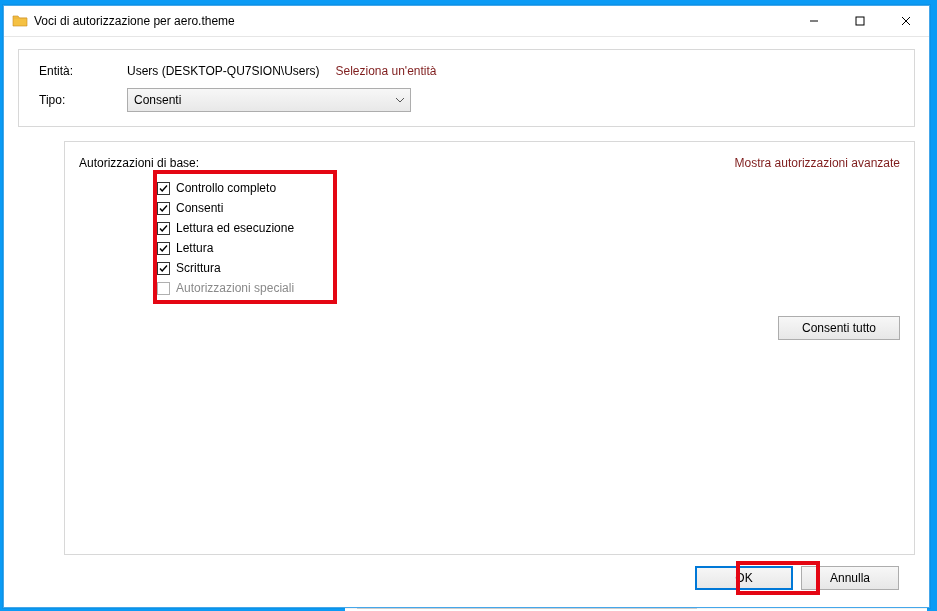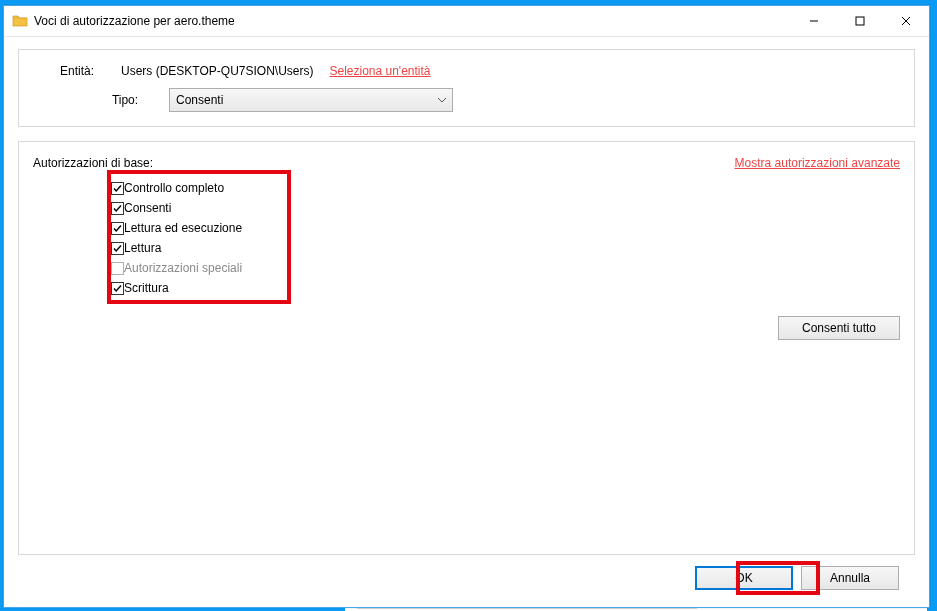--- a/index.html
+++ b/index.html
@@ -61,39 +61,37 @@
     flex: 1;
     display: flex;
     flex-direction: column;
     padding: 12px 14px 6px 14px;
   }
   .panel {
     border: 1px solid #d8d8d8;
     background: #fff;
   }
   .panel-top {
-    padding: 14px 14px 14px 14px;
-    text-align: center;
+    padding: 14px 14px 14px 20px;
   }
   .row {
     display: flex;
     align-items: center;
     margin-bottom: 10px;
   }
-  .row:last-child { margin-bottom: 0; margin-left: 48px; }
+  .row:last-child { margin-bottom: 0; }
   .row-label {
     width: 88px;
   }
   .principal-value {
     margin-right: 16px;
   }
   .link {
-    color: #ef4444;
+    color: #7f1d1d;
     cursor: pointer;
-    text-decoration: underline;
   }
   .select {
     width: 270px;
     height: 22px;
     border: 1px solid #adadad;
     background: linear-gradient(#f7f7f7,#e8e8e8);
     display: flex;
     align-items: center;
     padding: 0 6px;
     position: relative;
@@ -104,34 +102,36 @@
     top: 50%;
     transform: translateY(-50%);
   }
   .panel-perm {
     margin-top: 14px;
     padding: 14px 14px 10px 14px;
     flex: 1;
     position: relative;
     display: flex;
     flex-direction: column;
+    margin-left: 46px;
   }
   .perm-header {
     display: flex;
     justify-content: space-between;
     align-items: flex-start;
   }
   .perm-list {
     margin-top: 8px;
     padding-left: 78px;
   }
   .chk-row {
     display: flex;
     align-items: center;
     height: 20px;
+    gap: 6px;
   }
   .chk {
     width: 13px;
     height: 13px;
     border: 1px solid #333;
     background: #fff;
     display: inline-flex;
     align-items: center;
     justify-content: center;
     box-sizing: border-box;
@@ -310,30 +310,30 @@
           </div>
           <div class="chk-row">
             <span class="chk">
               <svg width="9" height="9">
                 <path d="M1 4.5l2.2 2.5L8 1.5" fill="none" stroke="#000" stroke-width="1.4"></path>
               </svg>
             </span>
             <span class="chk-label">Lettura</span>
           </div>
           <div class="chk-row">
+            <span class="chk">
+              <svg width="9" height="9">
+                <path d="M1 4.5l2.2 2.5L8 1.5" fill="none" stroke="#000" stroke-width="1.4"></path>
+              </svg>
+            </span>
+            <span class="chk-label">Scrittura</span>
+          </div>
+          <div class="chk-row">
             <span class="chk disabled"></span>
             <span class="chk-label disabled">Autorizzazioni speciali</span>
-          </div>
-          <div class="chk-row">
-            <span class="chk">
-              <svg width="9" height="9">
-                <path d="M1 4.5l2.2 2.5L8 1.5" fill="none" stroke="#000" stroke-width="1.4"></path>
-              </svg>
-            </span>
-            <span class="chk-label">Scrittura</span>
           </div>
         </div>
 
       <div class="clear-row">
         <div class="btn wide">Consenti tutto</div>
       </div>
 
       <div class="highlight-red hl-perm"></div>
     </div>
 

